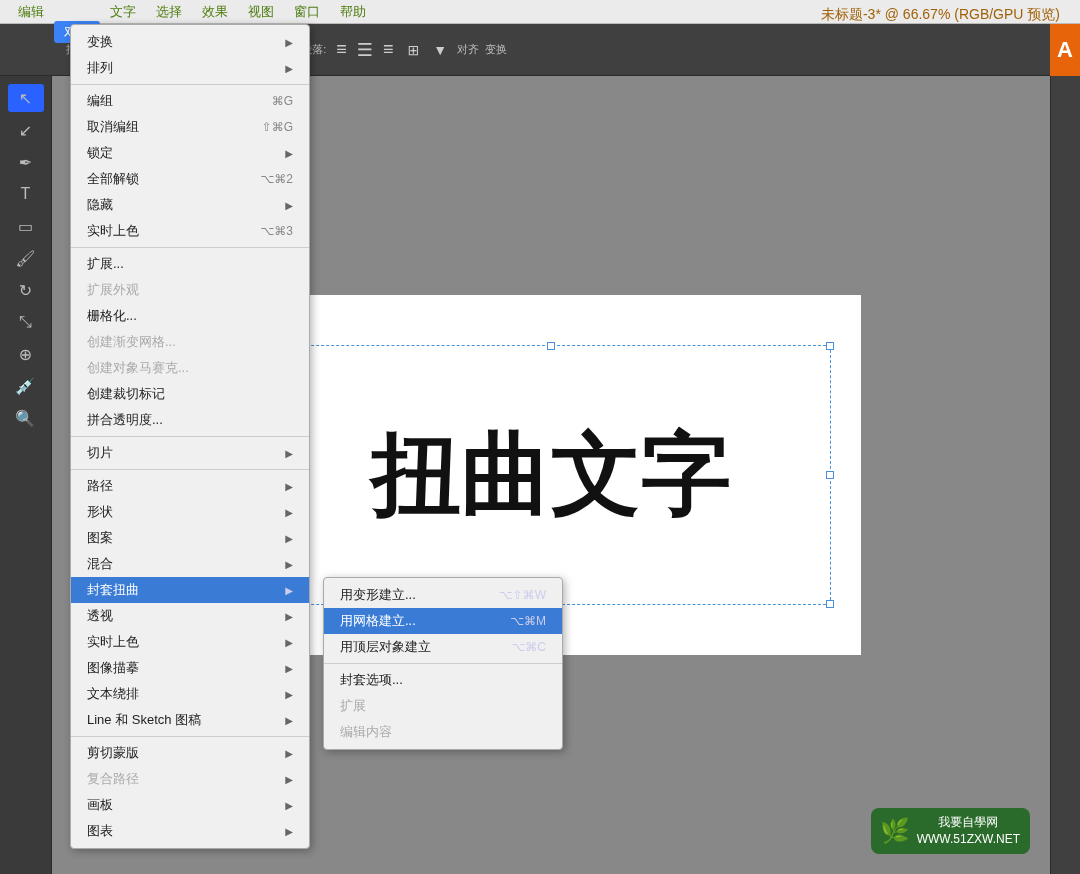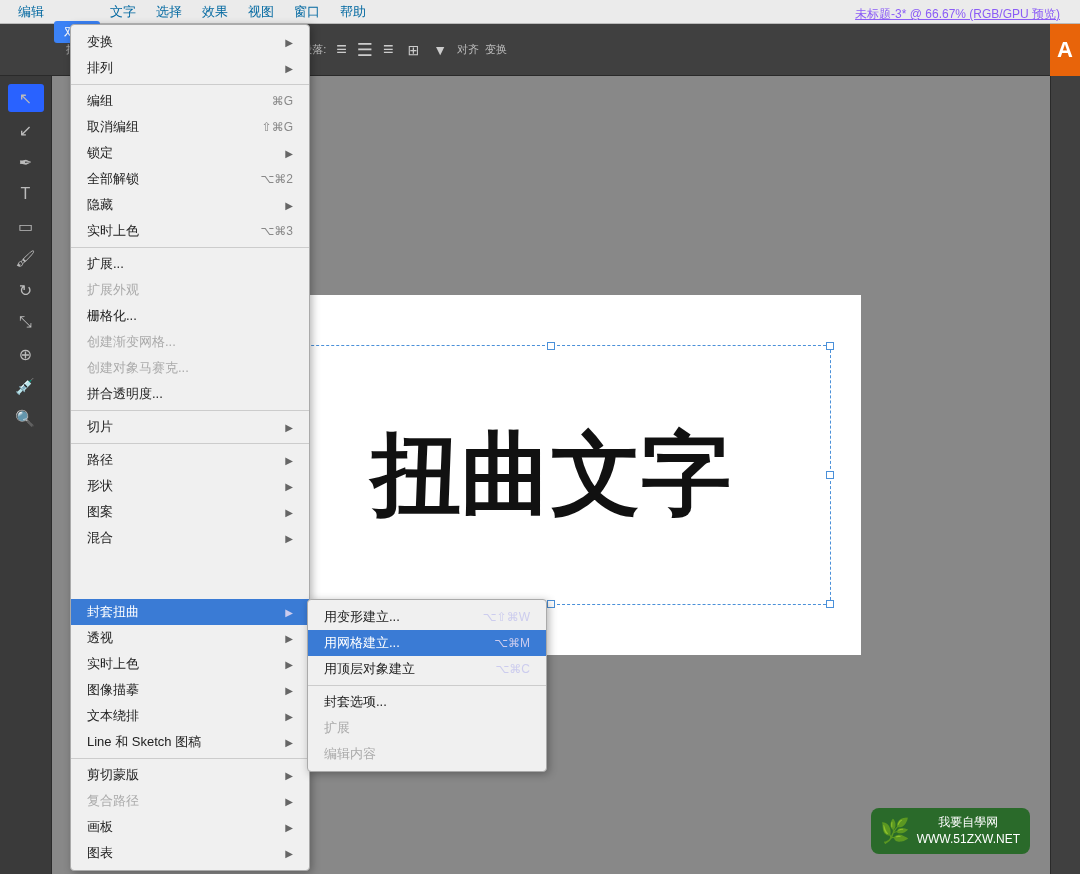--- a/index.html
+++ b/index.html
@@ -20,21 +20,21 @@
       border-bottom: 1px solid #bbb;
       display: flex;
       align-items: center;
       padding: 0 8px;
       position: relative;
       z-index: 100;
     }
     .menubar-item {
       padding: 2px 10px;
       font-size: 13px;
-      color: #0369a1;
+      color: #4d7c0f;
       cursor: pointer;
       border-radius: 3px;
     }
     .menubar-item.active {
       background: #3b82f6;
       color: white;
       margin-top: 40px;
     }
 
     
@@ -75,24 +75,23 @@
       cursor: pointer;
       padding: 2px 4px;
       border-radius: 3px;
     }
 
     
     .title-bar {
       position: absolute;
       top: 6px;
       right: 20px;
-      color: #8b5cf6;
-      font-size: 12px;
+      color: #a16207;
+      font-size: 14px;
       z-index: 200;
-      text-decoration: underline;
     }
 
     
     .main-area {
       display: flex;
       height: calc(874px - 76px);
     }
 
     
     .left-sidebar {
@@ -215,21 +214,20 @@
       display: flex;
       align-items: center;
       justify-content: space-between;
       position: relative;
       min-height: 22px;
     }
     .menu-item.disabled { color: #aaa; cursor: default; }
     .menu-item.highlighted {
       background: #3a7bd5;
       color: white;
-      margin-top: 48px;
     }
     .menu-item .shortcut {
       color: #888;
       font-size: 12px;
     }
     .menu-item.highlighted .shortcut {
       color: #cce;
     }
     .menu-item .arrow {
       font-size: 10px;
@@ -244,21 +242,21 @@
       margin: 3px 0;
     }
     .submenu-item-label {
       flex: 1;
     }
 
     
     .submenu {
       position: absolute;
       top: 0;
-      left: 236px;
+      left: 252px;
       width: 240px;
       background: #f0f0f0;
       border: 1px solid #aaa;
       border-radius: 4px;
       box-shadow: 2px 2px 8px rgba(0,0,0,0.3);
       z-index: 1001;
       padding: 4px 0;
     }
     .submenu-item {
       padding: 4px 16px;
@@ -451,20 +449,23 @@
   </div>
 
   <div class="menu-item disabled">
     <span class="submenu-item-label">创建渐变网格...</span>
   </div>
 
   <div class="menu-item disabled">
     <span class="submenu-item-label">创建对象马赛克...</span>
   </div>
 
+  <div class="menu-item">
+    <span class="submenu-item-label">创建裁切标记</span>
+  </div>
 
   <div class="menu-item">
     <span class="submenu-item-label">拼合透明度...</span>
   </div>
   <div class="menu-separator"></div>
 
   <div class="menu-item">
     <span class="submenu-item-label">切片</span>
     <span class="arrow">▶</span>
   </div>

